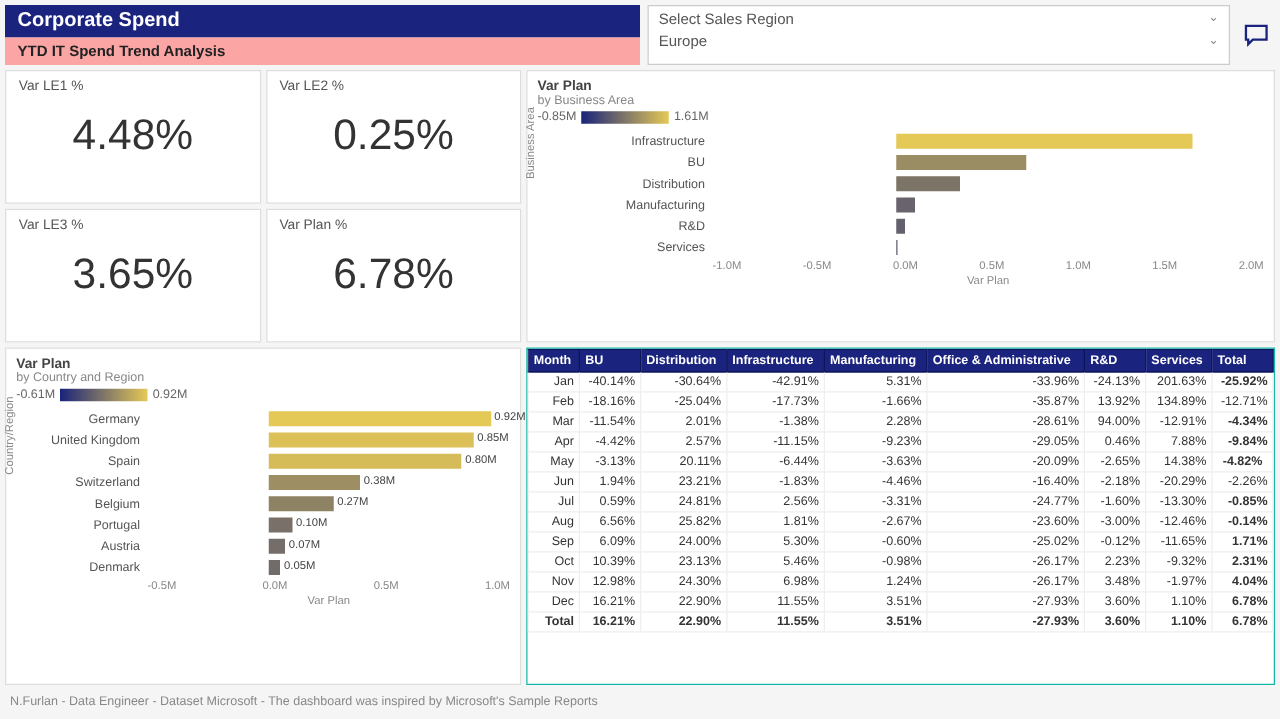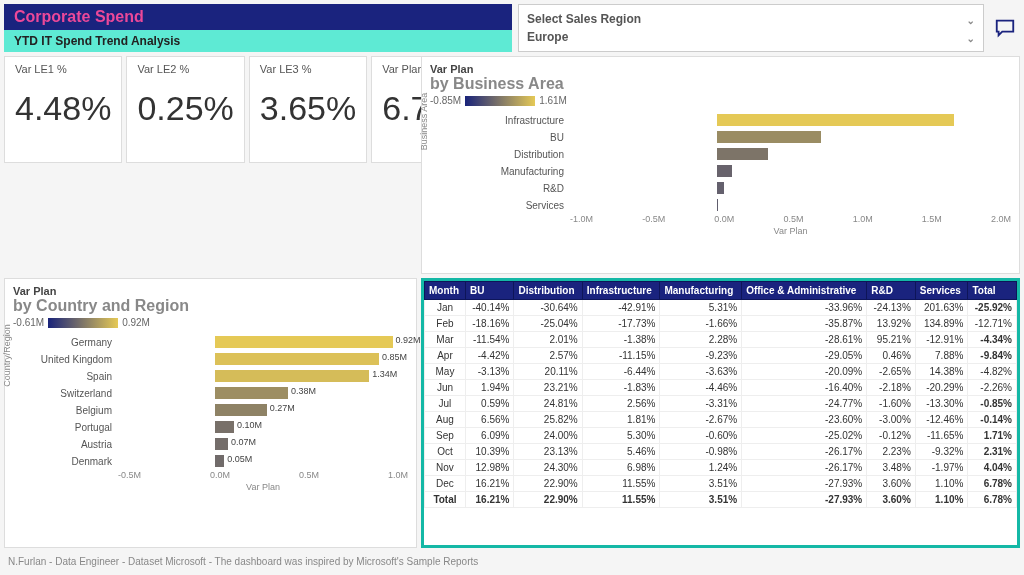--- a/index.html
+++ b/index.html
@@ -1,49 +1,49 @@
 <!DOCTYPE html>
 <html><head>
 <meta charset="utf-8">
 <style>
 *{box-sizing:border-box;margin:0;padding:0;}
 body{font-family:"Segoe UI",Arial,sans-serif;background:#f5f5f5;width:1024px;height:575px;overflow:hidden;font-size:11px;color:#333;}
 .hdr{display:flex;gap:6px;height:52px;padding:4px 4px 0 4px;}
 .title-block{width:508px;}
-.title-bar{background:#1a237e;color:#ec4899;font-size:16px;font-weight:600;padding:4px 10px;}
-.subtitle-bar{background:#5eead4;color:#222;font-size:12px;font-weight:600;padding:4px 10px;}
+.title-bar{background:#1a237e;color:#ffffff;font-size:16px;font-weight:600;padding:4px 10px;}
+.subtitle-bar{background:#fca5a5;color:#222;font-size:12px;font-weight:600;padding:4px 10px;}
 .select-block{flex:1;background:#fff;border:1px solid #ccc;padding:3px 8px;}
-.select-block .sel{display:flex;justify-content:space-between;align-items:flex-end;color:#555;font-size:12px;height:18px;cursor:pointer;font-weight:bold;}
+.select-block .sel{display:flex;justify-content:space-between;align-items:flex-start;color:#555;font-size:12px;height:18px;cursor:pointer;}
 .chev{font-size:10px;color:#888;}
 .comment-icon{width:30px;display:flex;align-items:center;justify-content:center;}
 .comment-icon svg{width:22px;height:22px;stroke:#1a237e;stroke-width:2;fill:none;}
 .main{display:grid;grid-template-columns:413px 1fr;grid-template-rows:218px 1fr;gap:4px;padding:4px;height:500px;}
-.kpis{display:grid;grid-template-columns:1fr 1fr 1fr 1fr;grid-template-rows:1fr 1fr;gap:4px;}
+.kpis{display:grid;grid-template-columns:1fr 1fr;grid-template-rows:1fr 1fr;gap:4px;}
 .card{background:#fff;border:1px solid #ddd;padding:6px 10px;}
 .card .lbl{font-size:11px;color:#555;}
 .card .big{font-size:34px;font-weight:400;text-align:center;margin-top:14px;}
 .chart-card{background:#fff;border:1px solid #ddd;padding:6px 8px;position:relative;}
 .chart-title{font-size:11px;color:#444;font-weight:600;}
-.chart-sub{font-size:16px;color:#888;font-weight:bold;}
+.chart-sub{font-size:10px;color:#888;}
 .gradient-leg{display:flex;align-items:center;gap:4px;font-size:10px;color:#666;margin-top:2px;}
 .gradient-bar{width:70px;height:10px;background:linear-gradient(90deg,#19237a 0%,#e5c956 100%);}
 .hbar-chart{margin-top:6px;}
 .hbar-row{display:flex;align-items:center;height:16px;margin-bottom:1px;}
 .hbar-lab{width:130px;text-align:right;padding-right:6px;font-size:10px;color:#555;}
 .hbar-track{flex:1;position:relative;height:12px;}
 .hbar{position:absolute;height:12px;}
 .hbar-val{position:absolute;font-size:9px;color:#444;top:-1px;}
 .axis{position:relative;height:14px;margin-left:130px;font-size:9px;color:#888;display:flex;justify-content:space-between;}
 .axis-label{text-align:center;font-size:9px;color:#888;margin-top:-2px;}
 .rot-lab{position:absolute;left:-6px;top:50%;transform:rotate(-90deg) translateX(50%);transform-origin:left;font-size:9px;color:#888;}
-.table-card{background:#fff;border:3px solid #14b8a6;padding:0;overflow:auto;}
+.table-card{background:#fff;border:1px solid #14b8a6;padding:0;overflow:auto;}
 .tbl{width:100%;border-collapse:collapse;font-size:10px;}
 .tbl th{background:#1a237e;color:#fff;font-weight:600;padding:3px 4px;border:1px solid #0e1559;text-align:left;}
 .tbl td{padding:2px 4px;border:1px solid #eee;text-align:right;}
-.tbl td:first-child{text-align:center;}
+.tbl td:first-child{text-align:right;}
 .tbl tr.total td{font-weight:700;border-top:1px solid #999;}
 .ftr{padding:4px 8px;font-size:10px;color:#888;}
 .country-chart .hbar-lab{width:95px;}
 .country-chart .axis{margin-left:95px;}
 </style>
 </head>
 <body>
 
 <div class="hdr">
   <div class="title-block">
@@ -171,21 +171,21 @@
             <div class="hbar-lab">United Kingdom</div>
       <div class="hbar-track">
               <div class="hbar" style="left:33.33333333333333%;width:56.666666666666664%;background:rgb(220,193,88)"></div>
       <div class="hbar-val" style="left:91%">0.85M</div>
             </div>
           </div>
           <div class="hbar-row">
             <div class="hbar-lab">Spain</div>
       <div class="hbar-track">
               <div class="hbar" style="left:33.33333333333333%;width:53.333333333333336%;background:rgb(213,188,89)"></div>
-      <div class="hbar-val" style="left:87.66666666666666%">1.34M</div>
+      <div class="hbar-val" style="left:87.66666666666666%">0.80M</div>
             </div>
           </div>
           <div class="hbar-row">
             <div class="hbar-lab">Switzerland</div>
       <div class="hbar-track">
               <div class="hbar" style="left:33.33333333333333%;width:25.333333333333336%;background:rgb(157,142,99)"></div>
       <div class="hbar-val" style="left:59.666666666666664%">0.38M</div>
             </div>
           </div>
           <div class="hbar-row">
@@ -265,21 +265,21 @@
             <td>134.89%</td>
             <td style="font-weight: 400;">-12.71%</td>
           </tr>
           <tr>
             <td>Mar</td>
             <td>-11.54%</td>
             <td>2.01%</td>
             <td>-1.38%</td>
             <td>2.28%</td>
             <td>-28.61%</td>
-            <td>95.21%</td>
+            <td>94.00%</td>
             <td>-12.91%</td>
             <td style="font-weight: 700;">-4.34%</td>
           </tr>
           <tr>
             <td>Apr</td>
             <td>-4.42%</td>
             <td>2.57%</td>
             <td>-11.15%</td>
             <td>-9.23%</td>
             <td>-29.05%</td>
@@ -289,21 +289,21 @@
           </tr>
           <tr>
             <td>May</td>
             <td>-3.13%</td>
             <td>20.11%</td>
             <td>-6.44%</td>
             <td>-3.63%</td>
             <td>-20.09%</td>
             <td>-2.65%</td>
             <td>14.38%</td>
-            <td style="font-weight: 400;">-4.82%</td>
+            <td style="font-weight: 700; text-align: center;">-4.82%</td>
           </tr>
           <tr>
             <td>Jun</td>
             <td>1.94%</td>
             <td>23.21%</td>
             <td>-1.83%</td>
             <td>-4.46%</td>
             <td>-16.40%</td>
             <td>-2.18%</td>
             <td>-20.29%</td>

